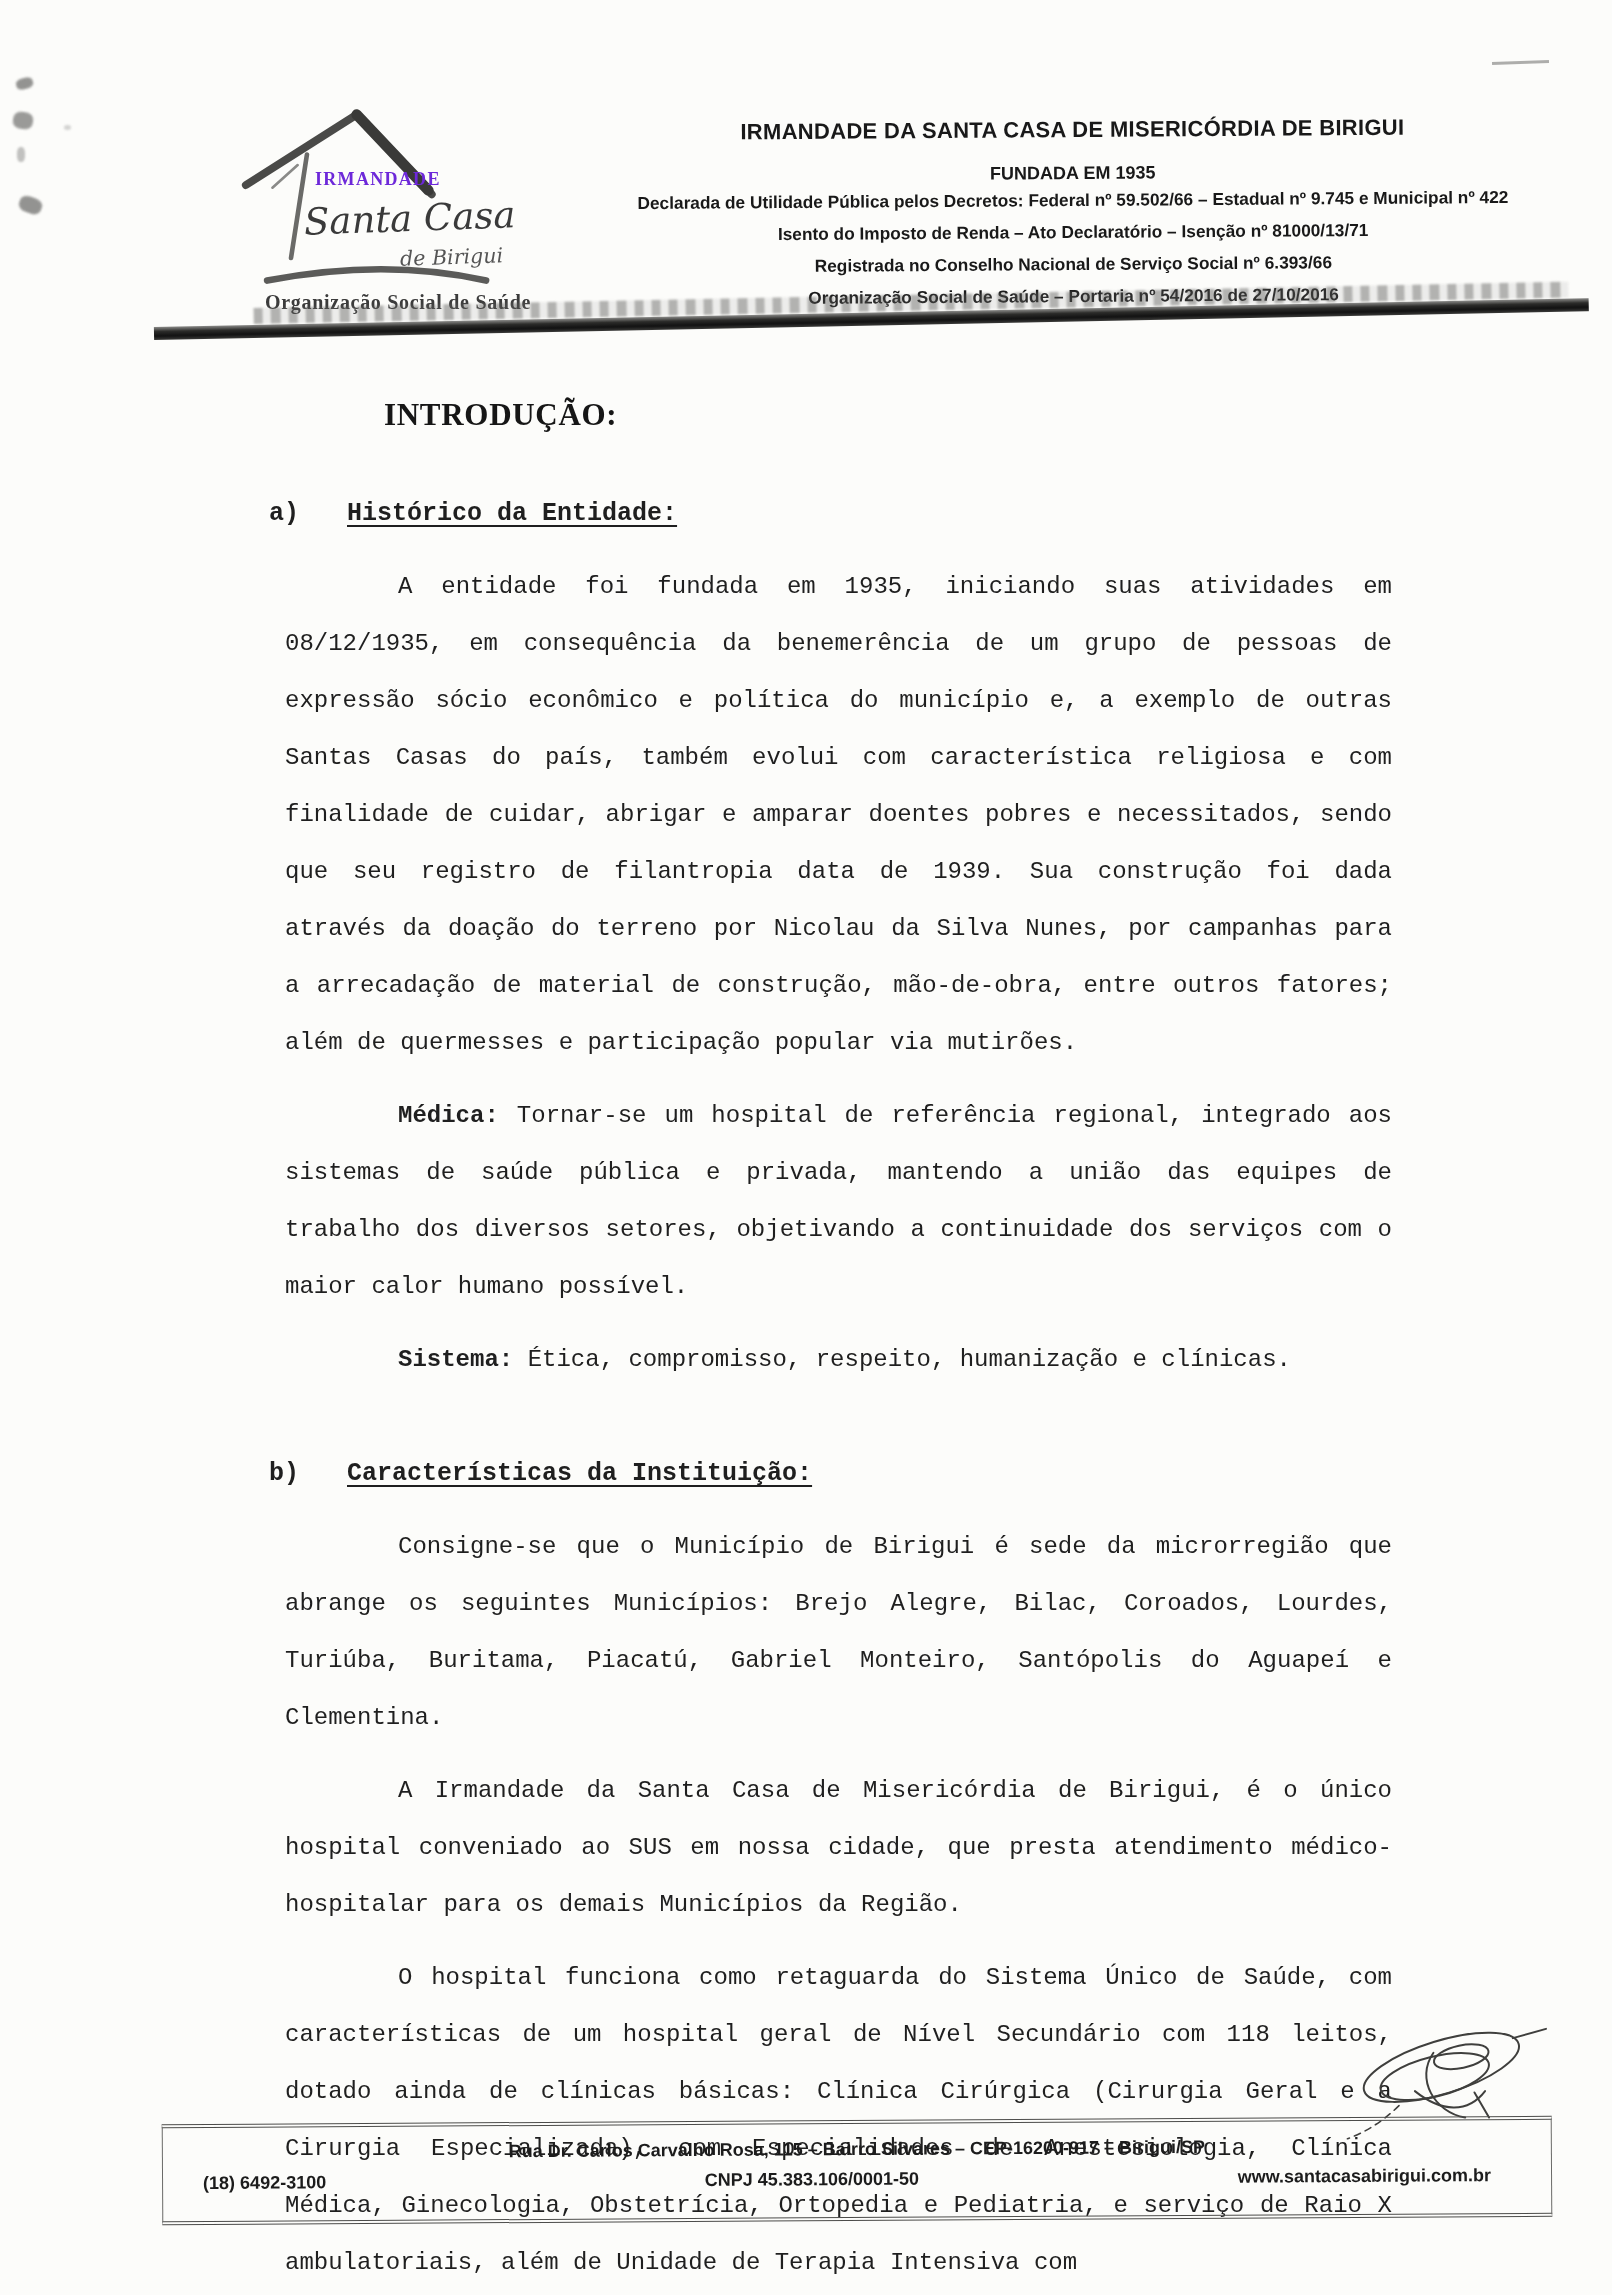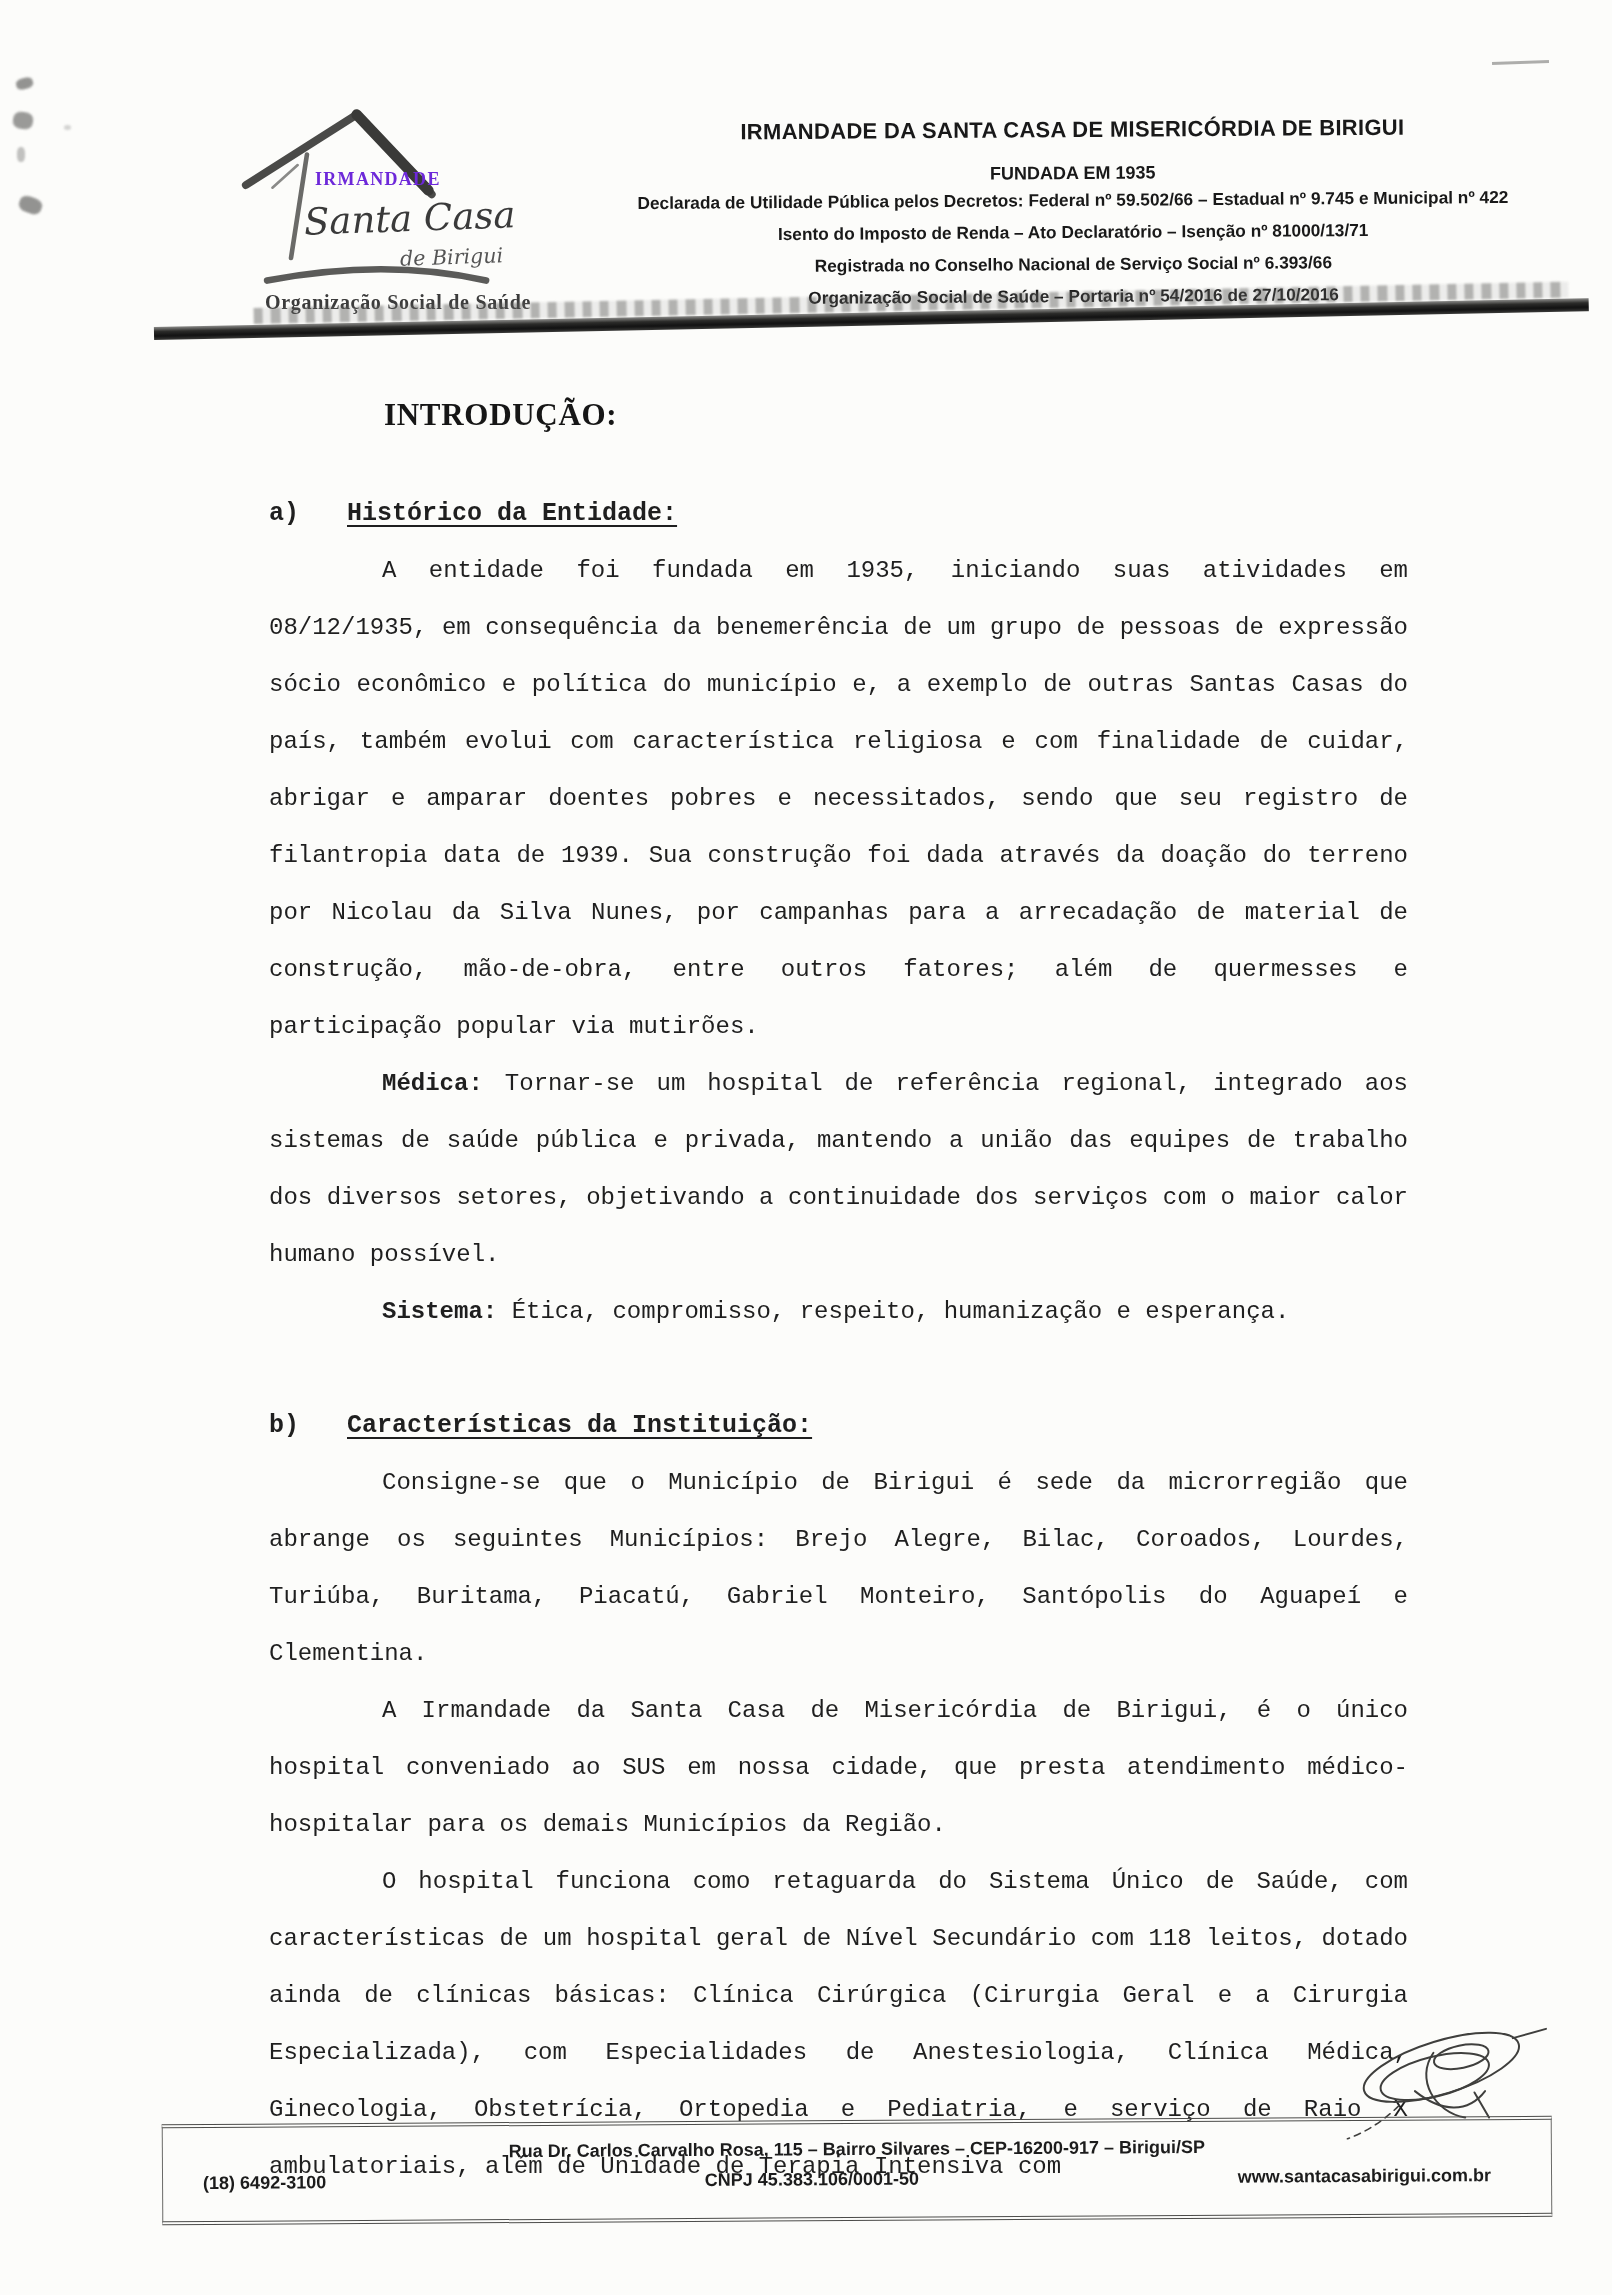--- a/index.html
+++ b/index.html
@@ -53,21 +53,21 @@
     font-size:31px;font-weight:bold;letter-spacing:0.7px;color:#161616;text-align:center;
   }
   .flow{
     position:absolute;left:269px;top:485px;width:1139px;
     font-size:24px;line-height:57px;text-align:justify;font-family:Liberation Mono, monospace;
   }
   .sec-heading{font-weight:bold;font-size:25px;text-align:left;}
   .sec-heading .sec-label{display:inline-block;width:78px;text-decoration:none;}
   .sec-heading .sec-title{text-decoration:underline;text-decoration-thickness:2px;text-underline-offset:5.3px;}
   .sec-heading.second{margin-top:57px;}
-  .para{margin:0;text-indent:113px;}
+  .para{margin:16px;text-indent:113px;}
   .para b{font-weight:bold;}
   
   .signature{position:absolute;left:1335px;top:2013px;width:226px;height:139px;}
   
   .footer-box{
     position:absolute;left:162px;top:2120px;width:1390px;height:101px;
     border-left:1.3px solid #6a6a68;border-right:1.3px solid #6a6a68;
     border-top:4px double #4c4c4a;border-bottom:4px double #4c4c4a;
     transform:rotate(-0.35deg);
     font-family:"Liberation Sans",sans-serif;font-weight:bold;color:#1c1c1c;
@@ -125,21 +125,21 @@
     <p class="para">
       <b></b>
       <span>A entidade foi fundada em 1935, iniciando suas atividades em 08/12/1935, em consequência da benemerência de um grupo de pessoas de expressão sócio econômico e política do município e, a exemplo de outras Santas Casas do país, também evolui com característica religiosa e com finalidade de cuidar, abrigar e amparar doentes pobres e necessitados, sendo que seu registro de filantropia data de 1939. Sua construção foi dada através da doação do terreno por Nicolau da Silva Nunes, por campanhas para a arrecadação de material de construção, mão-de-obra, entre outros fatores; além de quermesses e participação popular via mutirões.</span>
     </p>
     <p class="para">
       <b>Médica:</b>
       <span>Tornar-se um hospital de referência regional, integrado aos sistemas de saúde pública e privada, mantendo a união das equipes de trabalho dos diversos setores, objetivando a continuidade dos serviços com o maior calor humano possível.</span>
     </p>
     <p class="para">
       <b>Sistema:</b>
-      <span>Ética, compromisso, respeito, humanização e esperança.</span>
+      <span>Ética, compromisso, respeito, humanização e clínicas.</span>
     </p>
 
     <div class="sec-heading second">
       <span class="sec-label">b)</span><span class="sec-title">Características da Instituição:</span>
     </div>
 
     <p class="para">
       <span>Consigne-se que o Município de Birigui é sede da microrregião que abrange os seguintes Municípios: Brejo Alegre, Bilac, Coroados, Lourdes, Turiúba, Buritama, Piacatú, Gabriel Monteiro, Santópolis do Aguapeí e Clementina.</span>
     </p>
     <p class="para">

